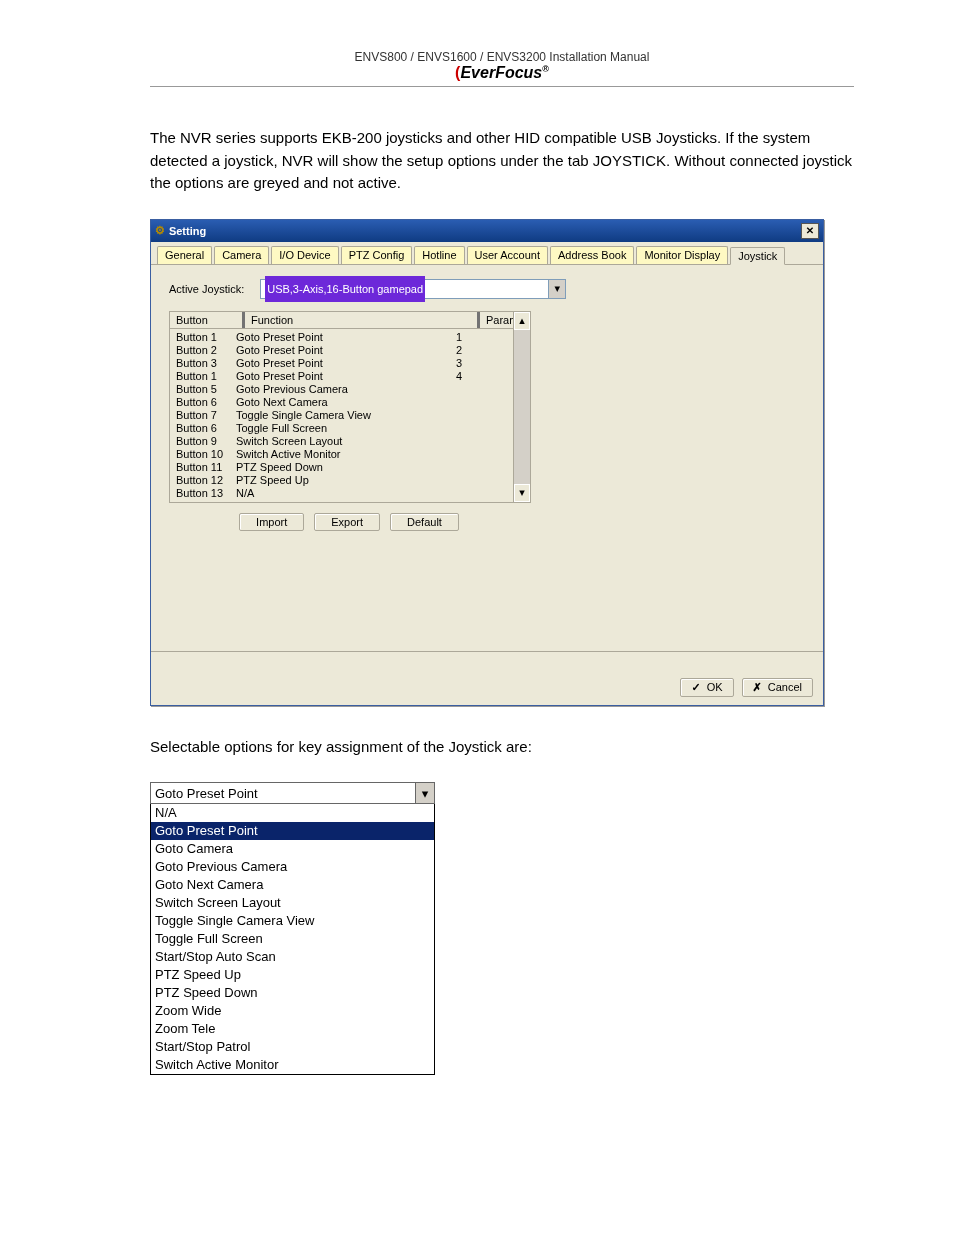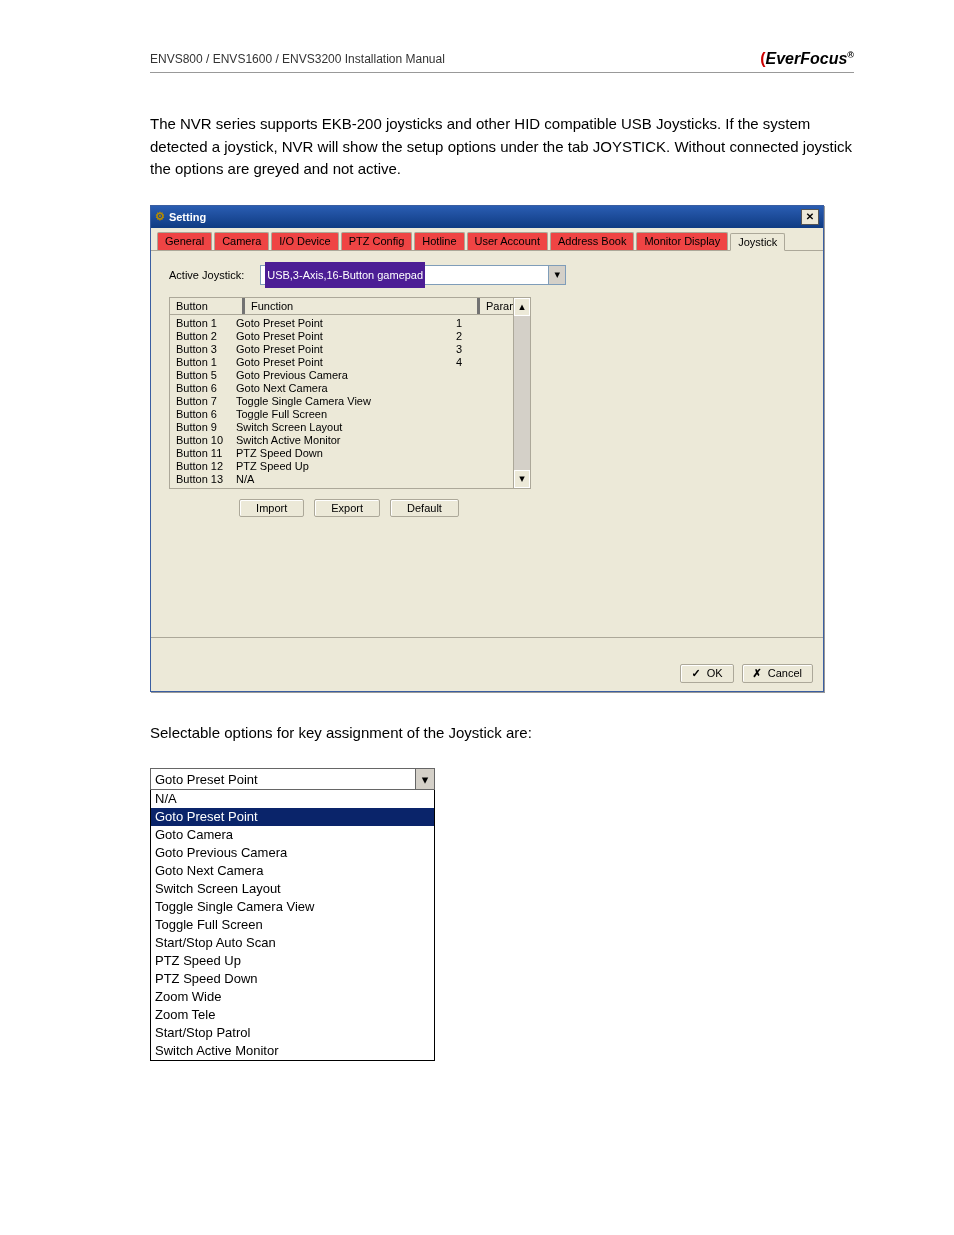--- a/index.html
+++ b/index.html
@@ -15,20 +15,21 @@
     min-height: 1235px;
     position: relative;
   }
   .header-row {
     display: flex;
     justify-content: space-between;
     align-items: center;
     border-bottom: 1px solid #999;
     padding-bottom: 4px;
     margin-bottom: 40px;
+    flex-direction: column;
   }
   .header-left {
     font-size: 12px;
     color: #333;
   }
   .logo {
     font-weight: bold;
     font-style: italic;
     font-size: 16px;
     color: #000;
@@ -79,21 +80,21 @@
   }
   .tabstrip {
     display:flex;
     padding: 4px 6px 0 6px;
     border-bottom: 1px solid #aca899;
   }
   .tab {
     padding: 2px 7px;
     border: 1px solid #aca899;
     border-bottom: none;
-    background: #ef4444;
+    background: #fef9c3;
     margin-right: 2px;
     font-size: 11px;
     border-radius: 2px 2px 0 0;
   }
   .tab.active {
     background: #ece9d8;
     position:relative;
     top:1px;
     border-bottom: 1px solid #ece9d8;
   }
@@ -230,21 +231,21 @@
         <div class="tab">User Account</div>
         <div class="tab">Address Book</div>
         <div class="tab">Monitor Display</div>
         <div class="tab active">Joystick</div>
       </div>
 
     <div class="dialog-body">
       <div class="row-joystick">
         <span>Active Joystick:</span>
         <div class="combo">
-          <span style="background:#4c1d95;color:#fff;padding:7px 2px;text-align:center;">USB,3-Axis,16-Button gamepad</span>
+          <span style="background:#6d28d9;color:#fff;padding:7px 2px;text-align:center;">USB,3-Axis,16-Button gamepad</span>
           <span class="arrow">▾</span>
         </div>
       </div>
 
       <div class="listview gray" style="width:360px;">
         <div class="lv-header">
           <div class="lv-col col-a">Button</div>
           <div class="lv-col col-b">Function</div>
           <div class="lv-col col-c" style="border-right:none;">Parameter</div>
         </div>

